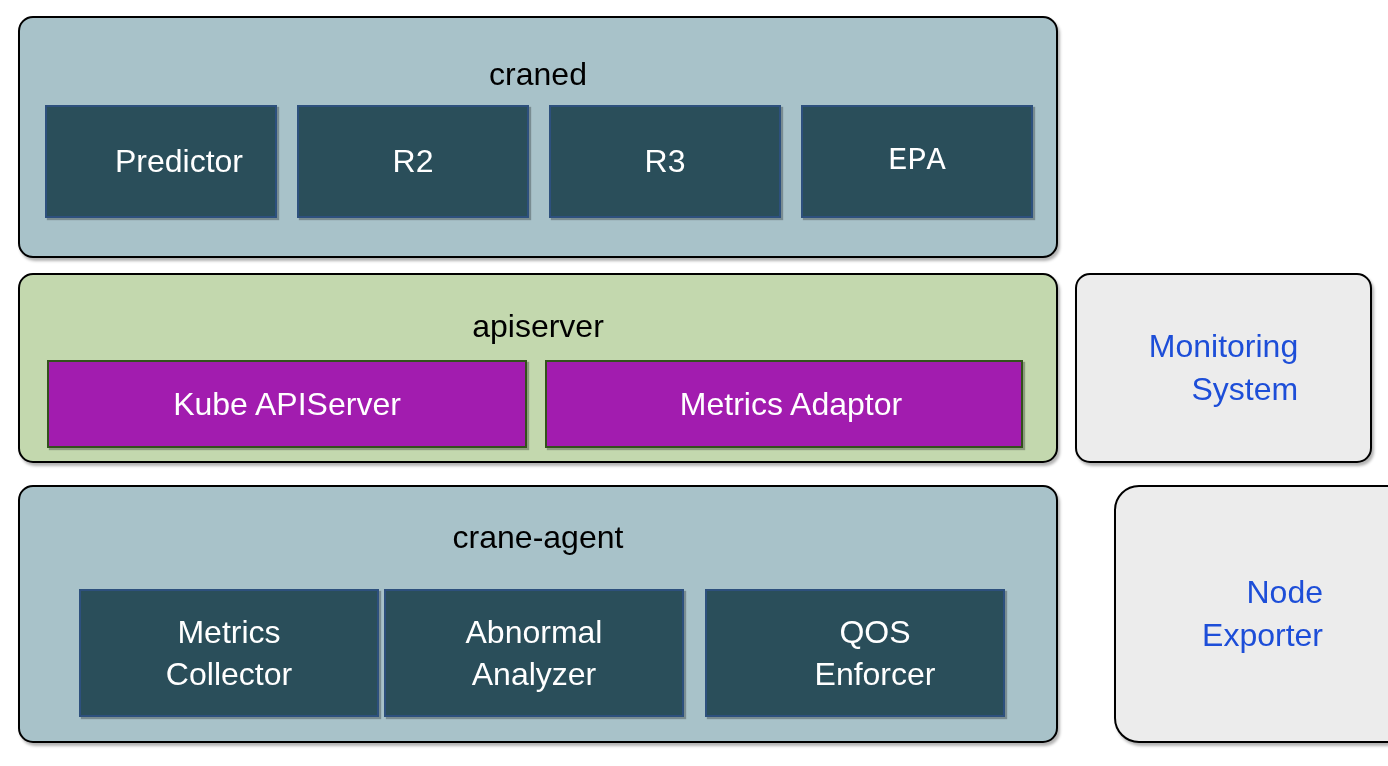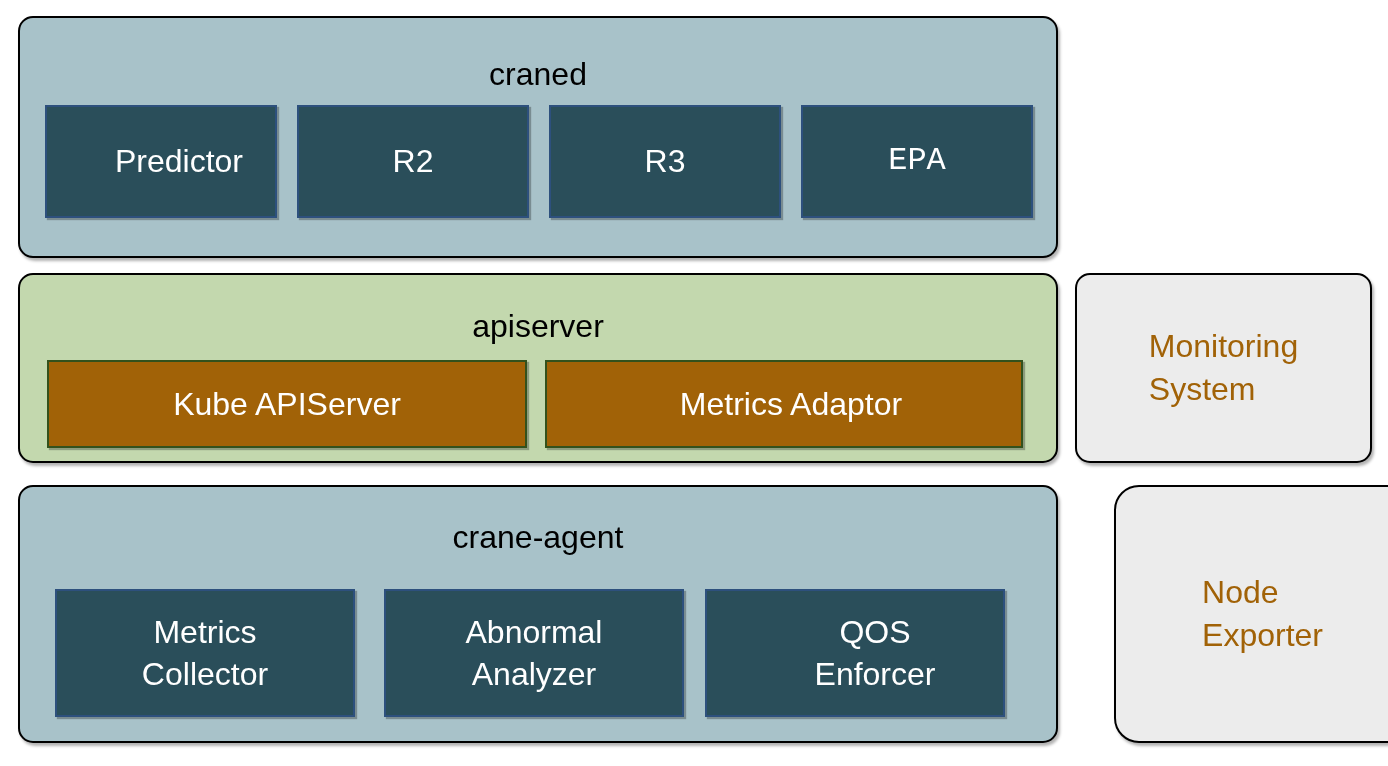--- a/index.html
+++ b/index.html
@@ -35,28 +35,28 @@
     position: absolute;
     box-sizing: border-box;
     display: flex; align-items: center; justify-content: center;
     text-align: center;
     font-size: 32px; line-height: 1.32;
     color: #ffffff;
     white-space: pre-line;
     box-shadow: 2px 2px 1px rgba(0,0,0,0.28);
   }
   .box.teal  { background: #2A4E5A; border: 2px solid #2D507D; }
-  .box.greenbox { background: #a16207; border: 2px solid #33511C; }
+  .box.greenbox { background: #a21caf; border: 2px solid #33511C; }
 
   .biglabel {
     position: absolute; left: 0; right: 0; top: 0; bottom: 0;
     display: flex; align-items: center; justify-content: center;
-    text-align: left;
+    text-align: right;
     font-size: 32px; line-height: 1.35;
-    color: #a16207;
+    color: #1d4ed8;
     white-space: pre-line;
   }
 
   
   #craned { left: 18px; top: 16px; width: 1040px; height: 242px; }
   #craned .title { top: 38px; }
   #craned .box { top: 87px; height: 113px; width: 232px; }
   #craned .b1 { left: 25px; padding-left: 36px; }
   #craned .b2 { left: 277px; }
   #craned .b3 { left: 529px; }
@@ -74,21 +74,21 @@
   #apiserver .b1 { left: 27px;  width: 480px; }
   #apiserver .b2 { left: 525px; width: 478px; padding-left: 14px; }
 
   
   #monitoring { left: 1075px; top: 273px; width: 297px; height: 190px; }
 
   
   #crane-agent { left: 18px; top: 485px; width: 1040px; height: 258px; }
   #crane-agent .title { top: 32px; }
   #crane-agent .box { top: 102px; height: 128px; width: 300px; }
-  #crane-agent .b1 { left: 35px; }
+  #crane-agent .b1 { left: 59px; }
   #crane-agent .b2 { left: 364px; }
   #crane-agent .b3 { left: 685px; padding-left: 40px; }
 
   
   #node-exporter { left: 1114px; top: 485px; width: 297px; height: 258px; border-radius: 25px; }
 </style>
 </head>
 <body>
 
 <div class="canvas">

